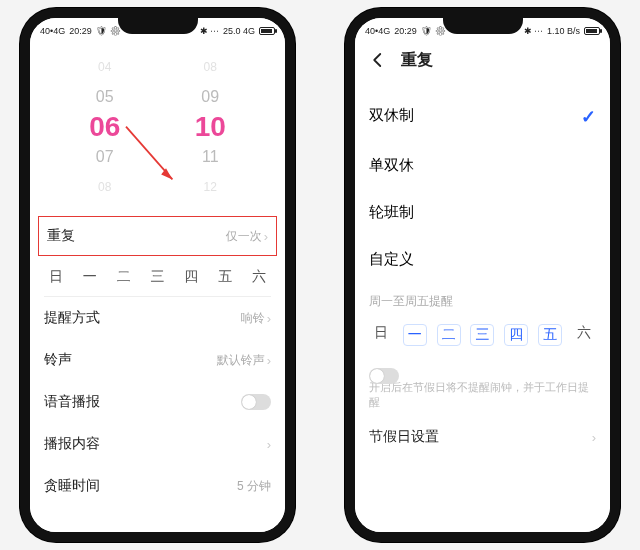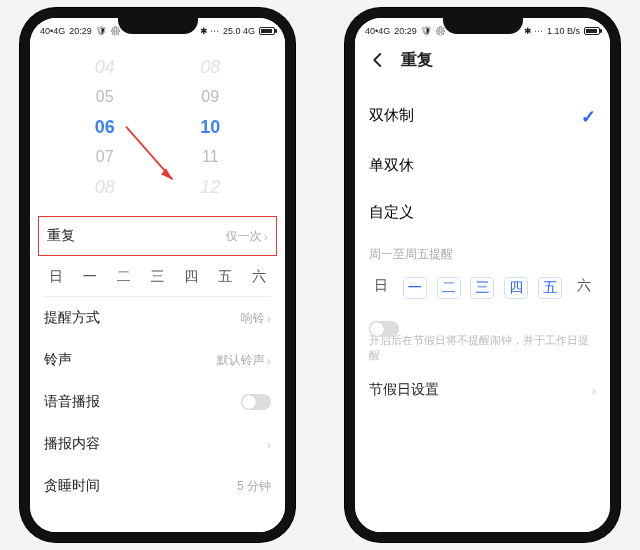--- a/index.html
+++ b/index.html
@@ -56,22 +56,22 @@
   .back-arrow svg { width: 100%; height: 100%; }
   .screen { position: absolute; top: 0; left: 0; right: 0; bottom: 0; background:#fff; }
   .content { padding: 0 0; font-size: 14px; color:#222; }
   
   .picker {
     height: 170px; display: flex; justify-content: space-around;
     align-items: stretch; padding: 0 22px; position: relative;
   }
   .pcol { flex: 1; display: flex; flex-direction: column; align-items: center; justify-content: center; }
   .pcol div { height: 30px; line-height: 30px; font-size: 16px; color: #bbb; }
-  .pcol div.sel { color: #3b82f6; font-size: 18px; font-weight: 600; }
-  .pcol div.fade { color: #e2e2e2; font-size: 18px; font-style: italic; }
+  .pcol div.sel { color: #ec4899; font-size: 28px; font-weight: 600; }
+  .pcol div.fade { color: #e2e2e2; font-size: 12px; }
   .arrow-annot {
     position: absolute; top: 50%; left: 50%; width: 80px; height: 80px;
     pointer-events: none; transform: translate(-48px,-10px);
   }
   .arrow-annot svg { width: 100%; height: 100%; }
   .row {
     display: flex; align-items: center; justify-content: space-between;
     padding: 12px 14px; font-size: 14px;
   }
   .row .k { color:#222; }
@@ -237,20 +237,23 @@
 
     <div class="content" style="padding-top:14px">
       <div class="option">
         <span>双休制</span>
         <span class="check">✓</span>
       </div>
       <div class="option">
         <span>单双休</span>
       </div>
       <div class="option">
+        <span>轮班制</span>
+      </div>
+      <div class="option">
         <span>自定义</span>
       </div>
 
       <div class="group-cap">周一至周五提醒</div>
 
       <div class="weekbar">
         <span>日</span>
         <span class="on">一</span>
         <span class="on">二</span>
         <span class="on">三</span>

